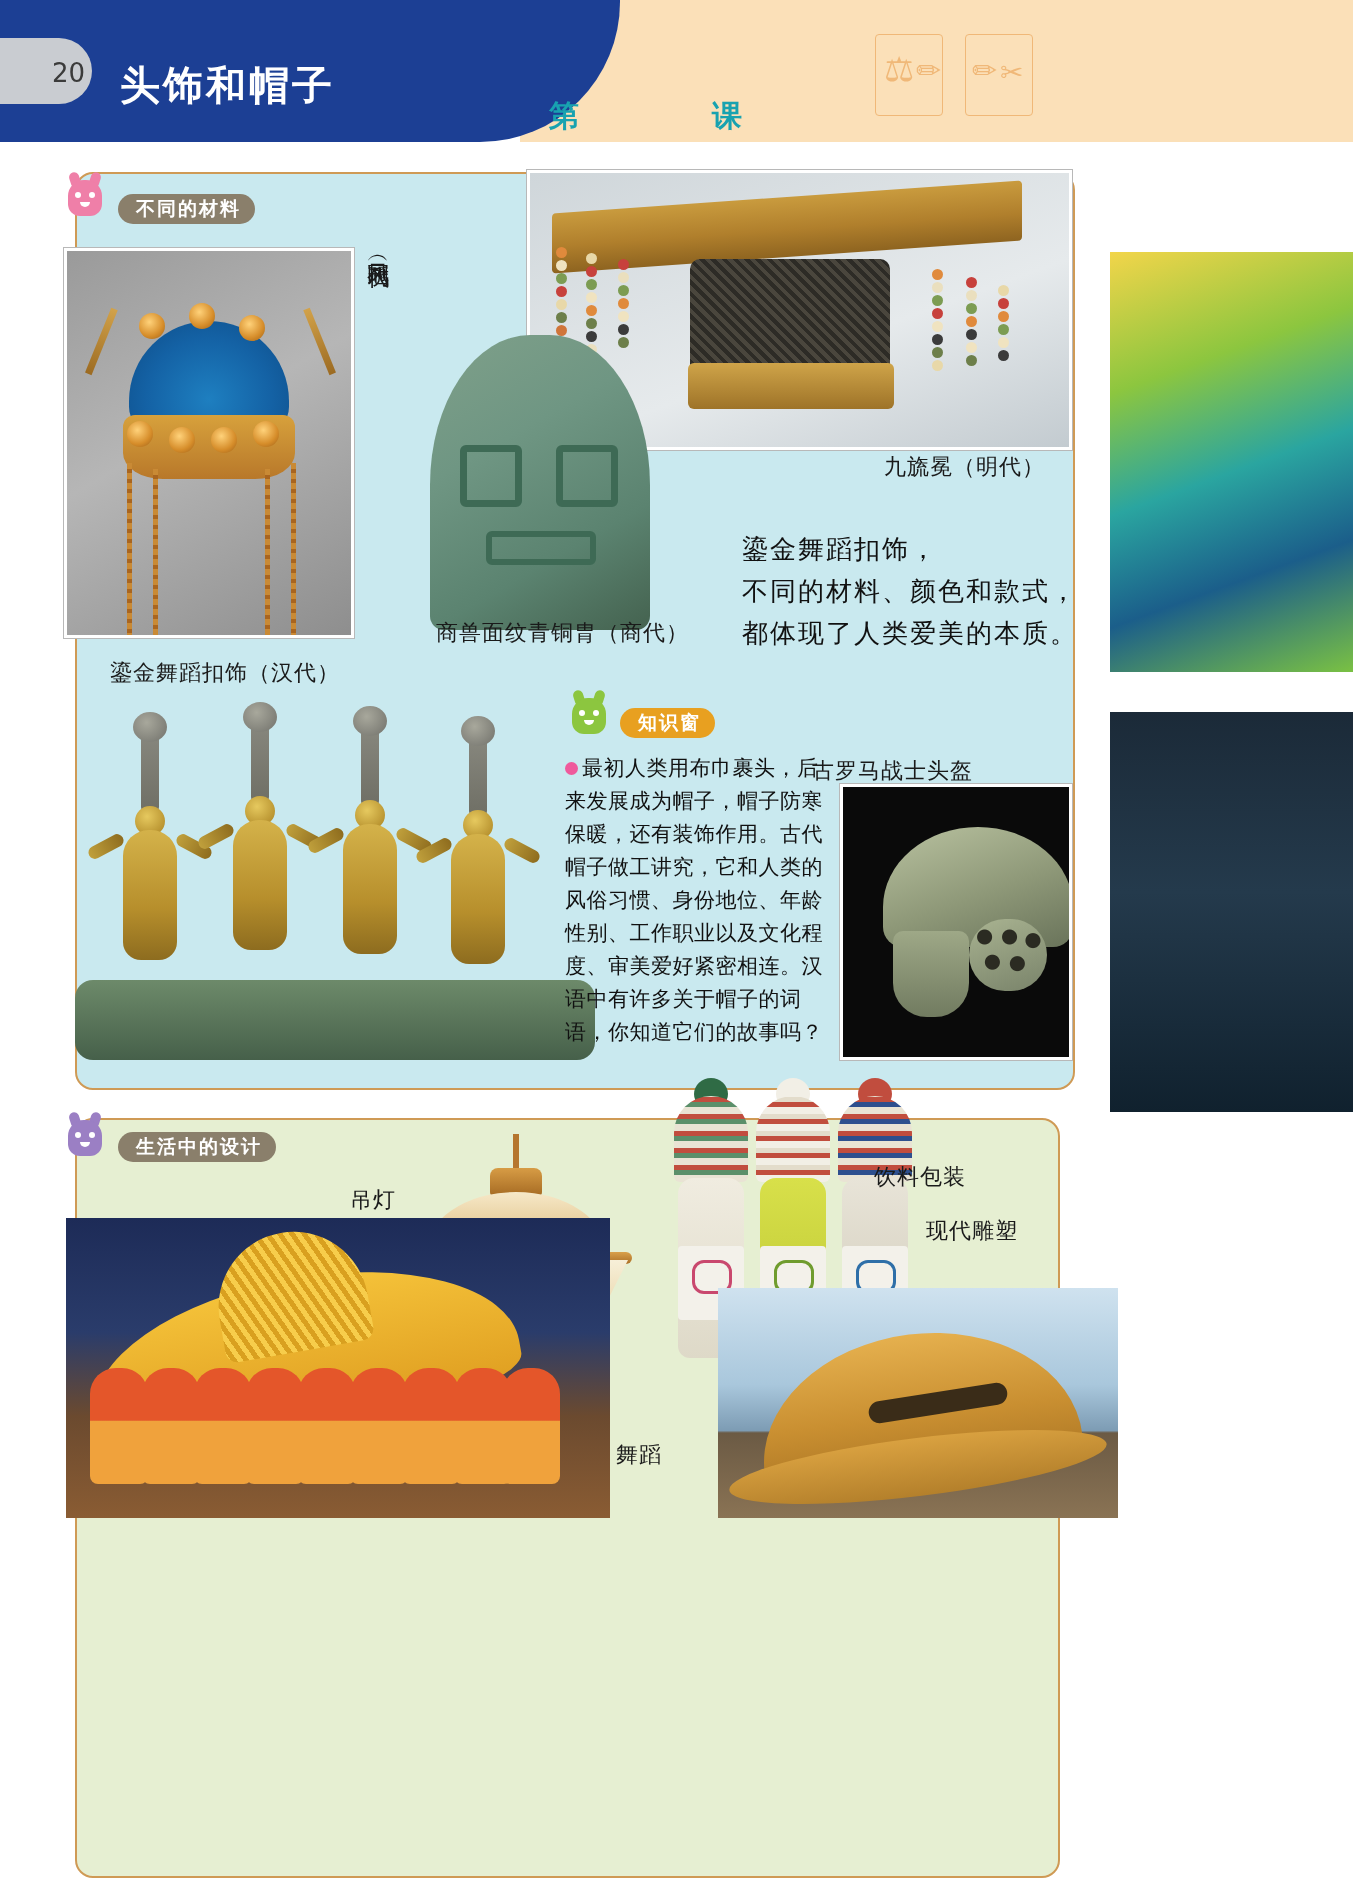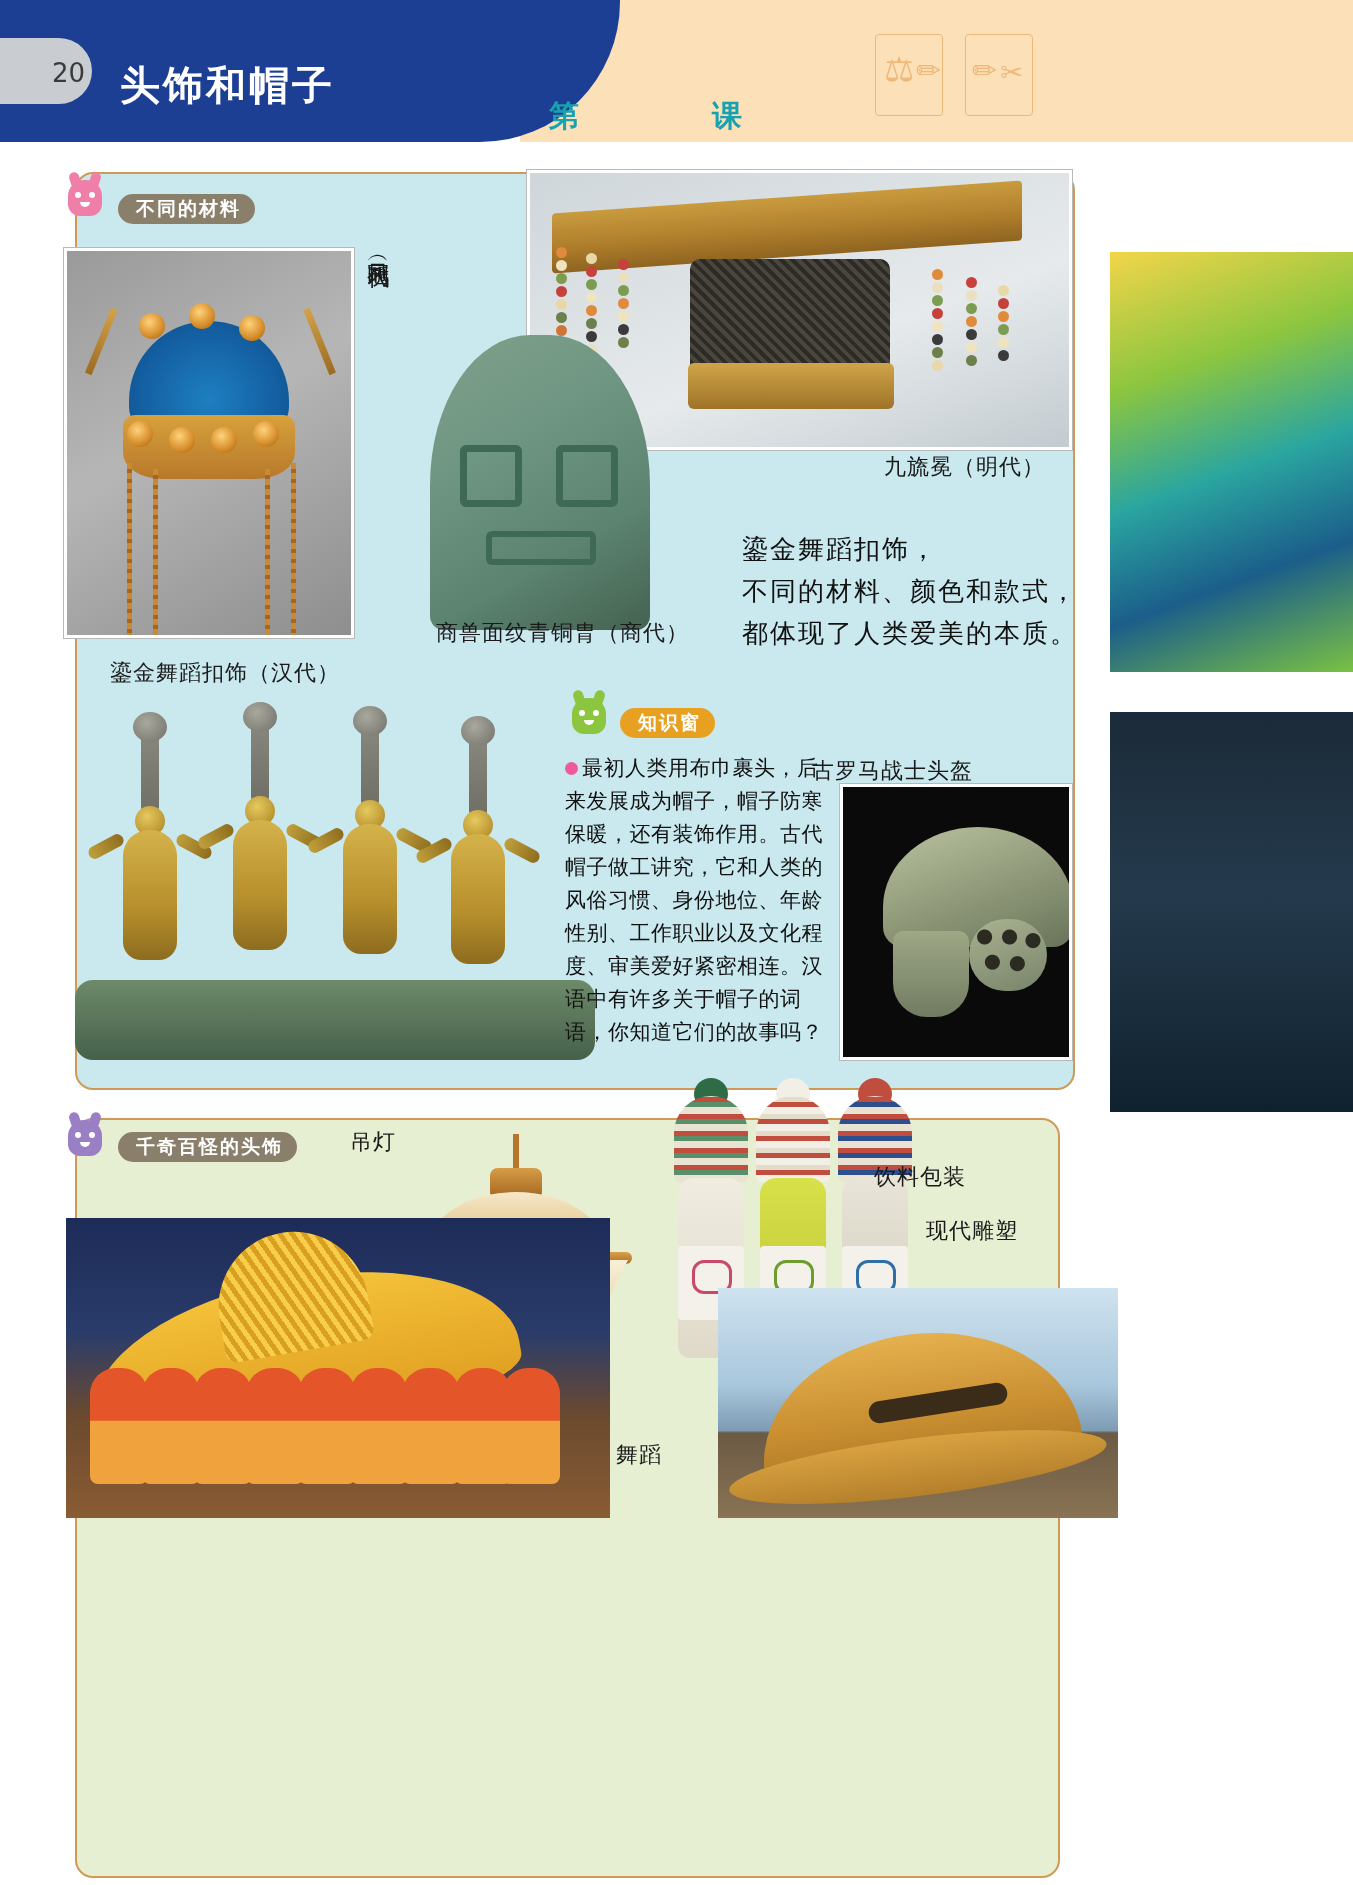--- a/index.html
+++ b/index.html
@@ -720,32 +720,32 @@
 <div class="panel-life"></div>
 
 <div class="mascot" style="left:64px; top:1112px;">
   <div class="ear-l" style="background:#9b7fc4;"></div>
   <div class="ear-r" style="background:#9b7fc4;"></div>
   <div class="body" style="background:#9b7fc4;"></div>
   <div class="eye-l"></div>
     <div class="eye-r"></div>
     <div class="mouth"></div>
 </div>
-<div class="tag" style="left:118px; top:1132px; background:#8a7f6b;">千奇百怪的头饰</div>
+<div class="tag" style="left:118px; top:1132px; background:#8a7f6b;">生活中的设计</div>
 
 <div style="position:absolute; left:396px; top:1128px; width:240px; height:210px;">
   <div class="chandelier">
     <div class="chand-rod"></div>
     <div class="chand-crown"></div>
     <div class="chand-dome"></div>
     <div class="chand-rim"></div>
     <div class="chand-skirt"></div>
   </div>
 </div>
-<div class="caption" style="left:350px; top:1127px;">吊灯</div>
+<div class="caption" style="left:350px; top:1185px;">吊灯</div>
 
 <div style="position:absolute; left:672px; top:1096px; width:250px; height:262px;">
   <div class="bottle" style="left:0;">
     <div class="pom" style="background:#2f6b45;"></div>
     <div class="hat" style="background:repeating-linear-gradient(0deg,#e9e3d4 0 7px,#5b8f6a 7px 12px,#c14d3e 12px 17px);"></div>
     <div class="body" style="background:linear-gradient(180deg,#f0ece0,#ded9c8);"></div>
     <div class="label">
         <div class="face"></div>
       </div>
   </div>

